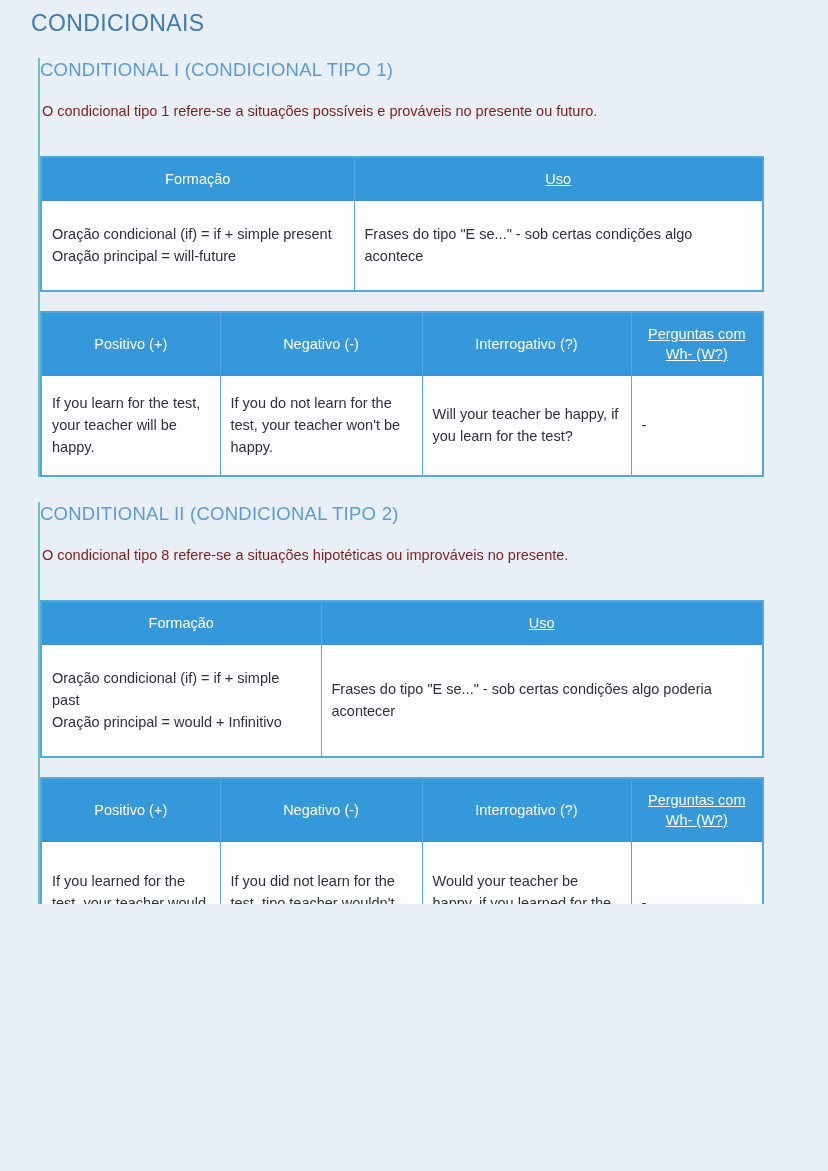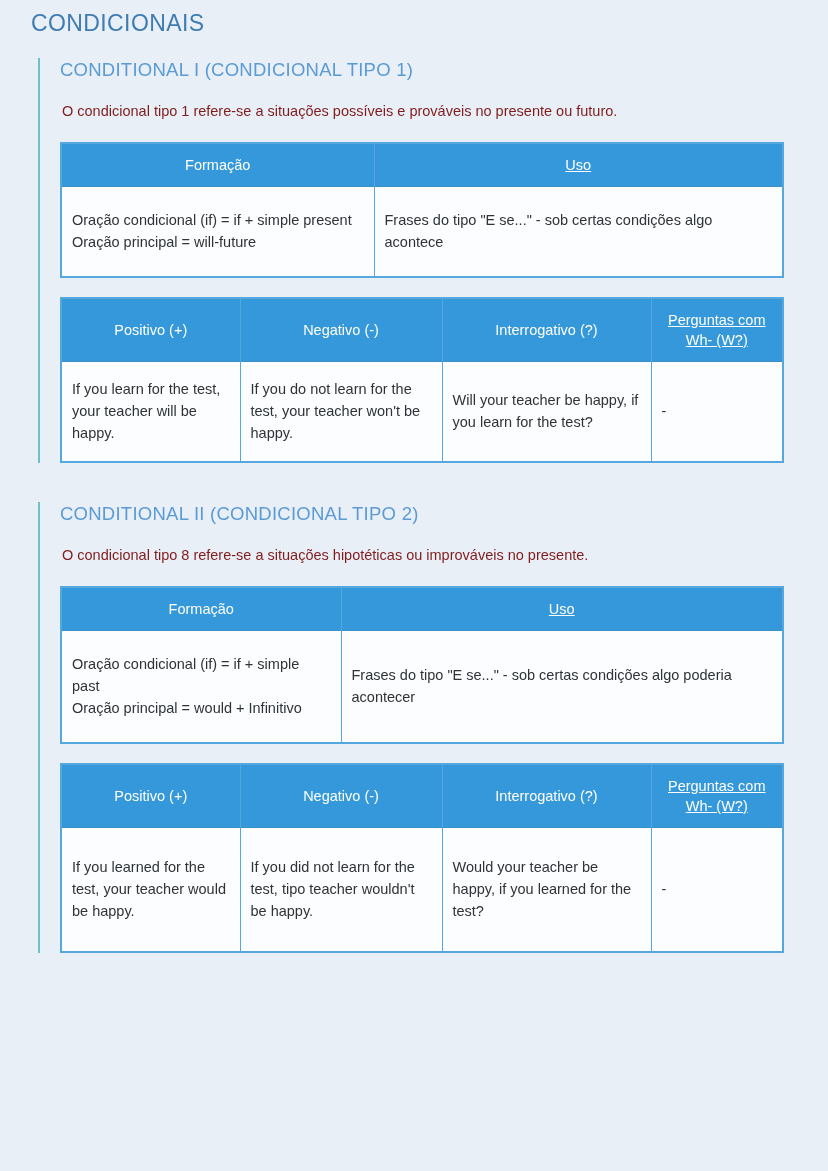--- a/index.html
+++ b/index.html
@@ -8,21 +8,21 @@
     width: 828px;
     height: 1171px;
     background: #e9eff7;
     font-family: "Liberation Sans", sans-serif;
     -webkit-font-smoothing: antialiased;
   }
 
   .page {
     position: relative;
     width: 828px;
-    height: 1171px;
+    height: 904px;
     background: #e9eff7;
     overflow: hidden;
   }
 
   
   .doc-title {
     position: absolute;
     left: 31px;
     top: 9px;
     font-size: 23px;
@@ -31,21 +31,20 @@
     color: #3f7cb2;
     line-height: 28px;
     white-space: nowrap;
   }
 
   
   .section {
     position: absolute;
     left: 38px;
     width: 790px;
-    padding-left: 20px;
     border-left: 2px solid #6cc3c0;
   }
   .section-1 { top: 58px; }
   .section-2 { top: 502px; }
 
   .section-title {
     font-size: 18.5px;
     font-weight: 400;
     color: #5b9bd5;
     letter-spacing: .25px;
@@ -57,21 +56,21 @@
   .section-intro {
     font-size: 14.5px;
     color: #7f1d1d;
     line-height: 20px;
     margin-top: 19px;
     margin-bottom: 0;
     padding-left: 2px;
   }
 
   
-  .tbl-wrap { margin-top: 21px; }
+  .tbl-wrap { margin-top: 35px; }
   .tbl-wrap.second { margin-top: 19px; }
 
   table.grid {
     border-collapse: collapse;
     table-layout: fixed;
     background: #fbfdfe;
     border: 2px solid #54a8de;
   }
 
   table.grid th {

